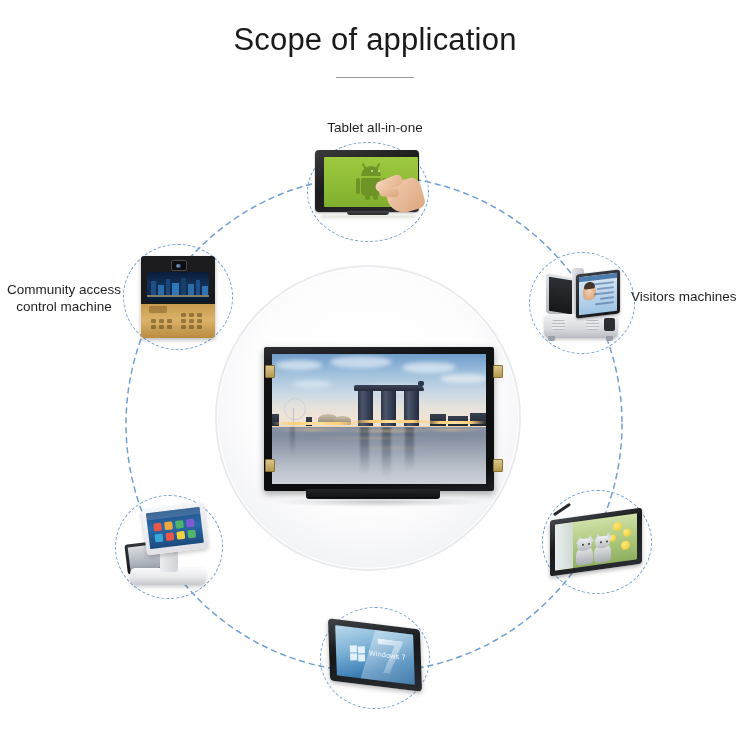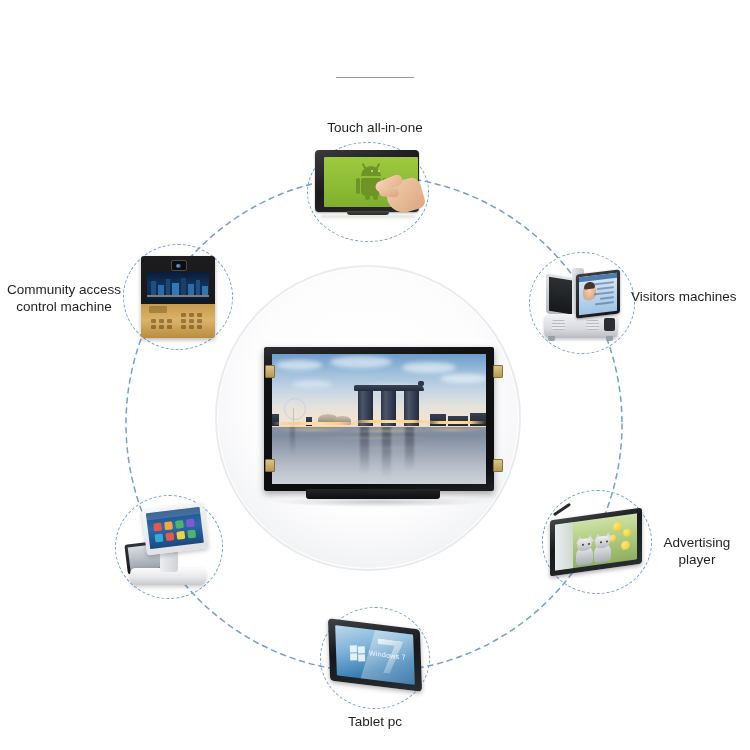--- a/index.html
+++ b/index.html
@@ -361,20 +361,21 @@
   .esplanade{
     position:absolute;background:linear-gradient(180deg,#cfc0ad,#8b8070);
     border-radius:50% 50% 12% 12%;
   }
 </style>
 </head>
 <body>
 
 <div id="stage">
 
+  <div class="title">Scope of application</div>
   <div class="title-rule"></div>
 
   <svg id="lines" viewBox="0 0 750 750" xmlns="http://www.w3.org/2000/svg">
 
     <circle cx="368" cy="418" r="152" fill="none" stroke="#e9ebee" stroke-width="2"></circle>
 
     <circle cx="374" cy="424" r="248" fill="none" stroke="#6f9fd4" stroke-width="1.5" stroke-dasharray="5 5" stroke-linecap="round"></circle>
   </svg>
 
   <div class="center-disc"></div>
@@ -459,21 +460,21 @@
       </div>
       <div class="stand"></div>
       <div class="refl"></div>
       <div class="hand">
         <div class="palm"></div>
           <div class="finger"></div>
           <div class="thumb"></div>
       </div>
     </div>
   </div>
-  <div class="label l-top">Touch all-in-one</div>
+  <div class="label l-top">Tablet all-in-one</div>
 
   <div class="node" style="left:141px;top:256px;width:74px;height:82px;">
     <div class="ring" style="left:-18px;top:-12px;width:110px;height:106px;"></div>
     <div class="art cacm">
       <div class="frame"></div>
       <div class="cam"></div>
       <div class="scr">
         <div style="position:absolute;left:0;bottom:0;width:100%;height:9px;background:linear-gradient(180deg,#0b2950,#05182e);"></div>
         <div style="position:absolute;left:4px;bottom:7px;width:5px;height:14px;background:#1d4f85;"></div>
         <div style="position:absolute;left:11px;bottom:7px;width:6px;height:10px;background:#2a6ba8;"></div>
@@ -586,36 +587,33 @@
               <div class="body"></div>
               <div class="head">
                 <div class="ey y1"></div>
                 <div class="ey y2"></div>
               </div>
             </div>
         </div>
       </div>
     </div>
   </div>
-  <div class="label l-adv">Advertising
-player</div>
 
   <div class="node" style="left:327px;top:620px;width:96px;height:74px;">
     <div class="ring" style="left:-7px;top:-13px;width:110px;height:102px;"></div>
     <div class="art tab">
       <div class="bez">
         <div class="scr">
           <div class="winlogo">
             <span></span>
               <span></span>
               <span></span>
               <span></span>
           </div>
           <div class="wintxt">Windows 7</div>
           <div class="seven"></div>
           <div class="gloss"></div>
         </div>
       </div>
     </div>
   </div>
-  <div class="label l-tablet">Tablet pc</div>
 
 </div>
 
 </body></html>

